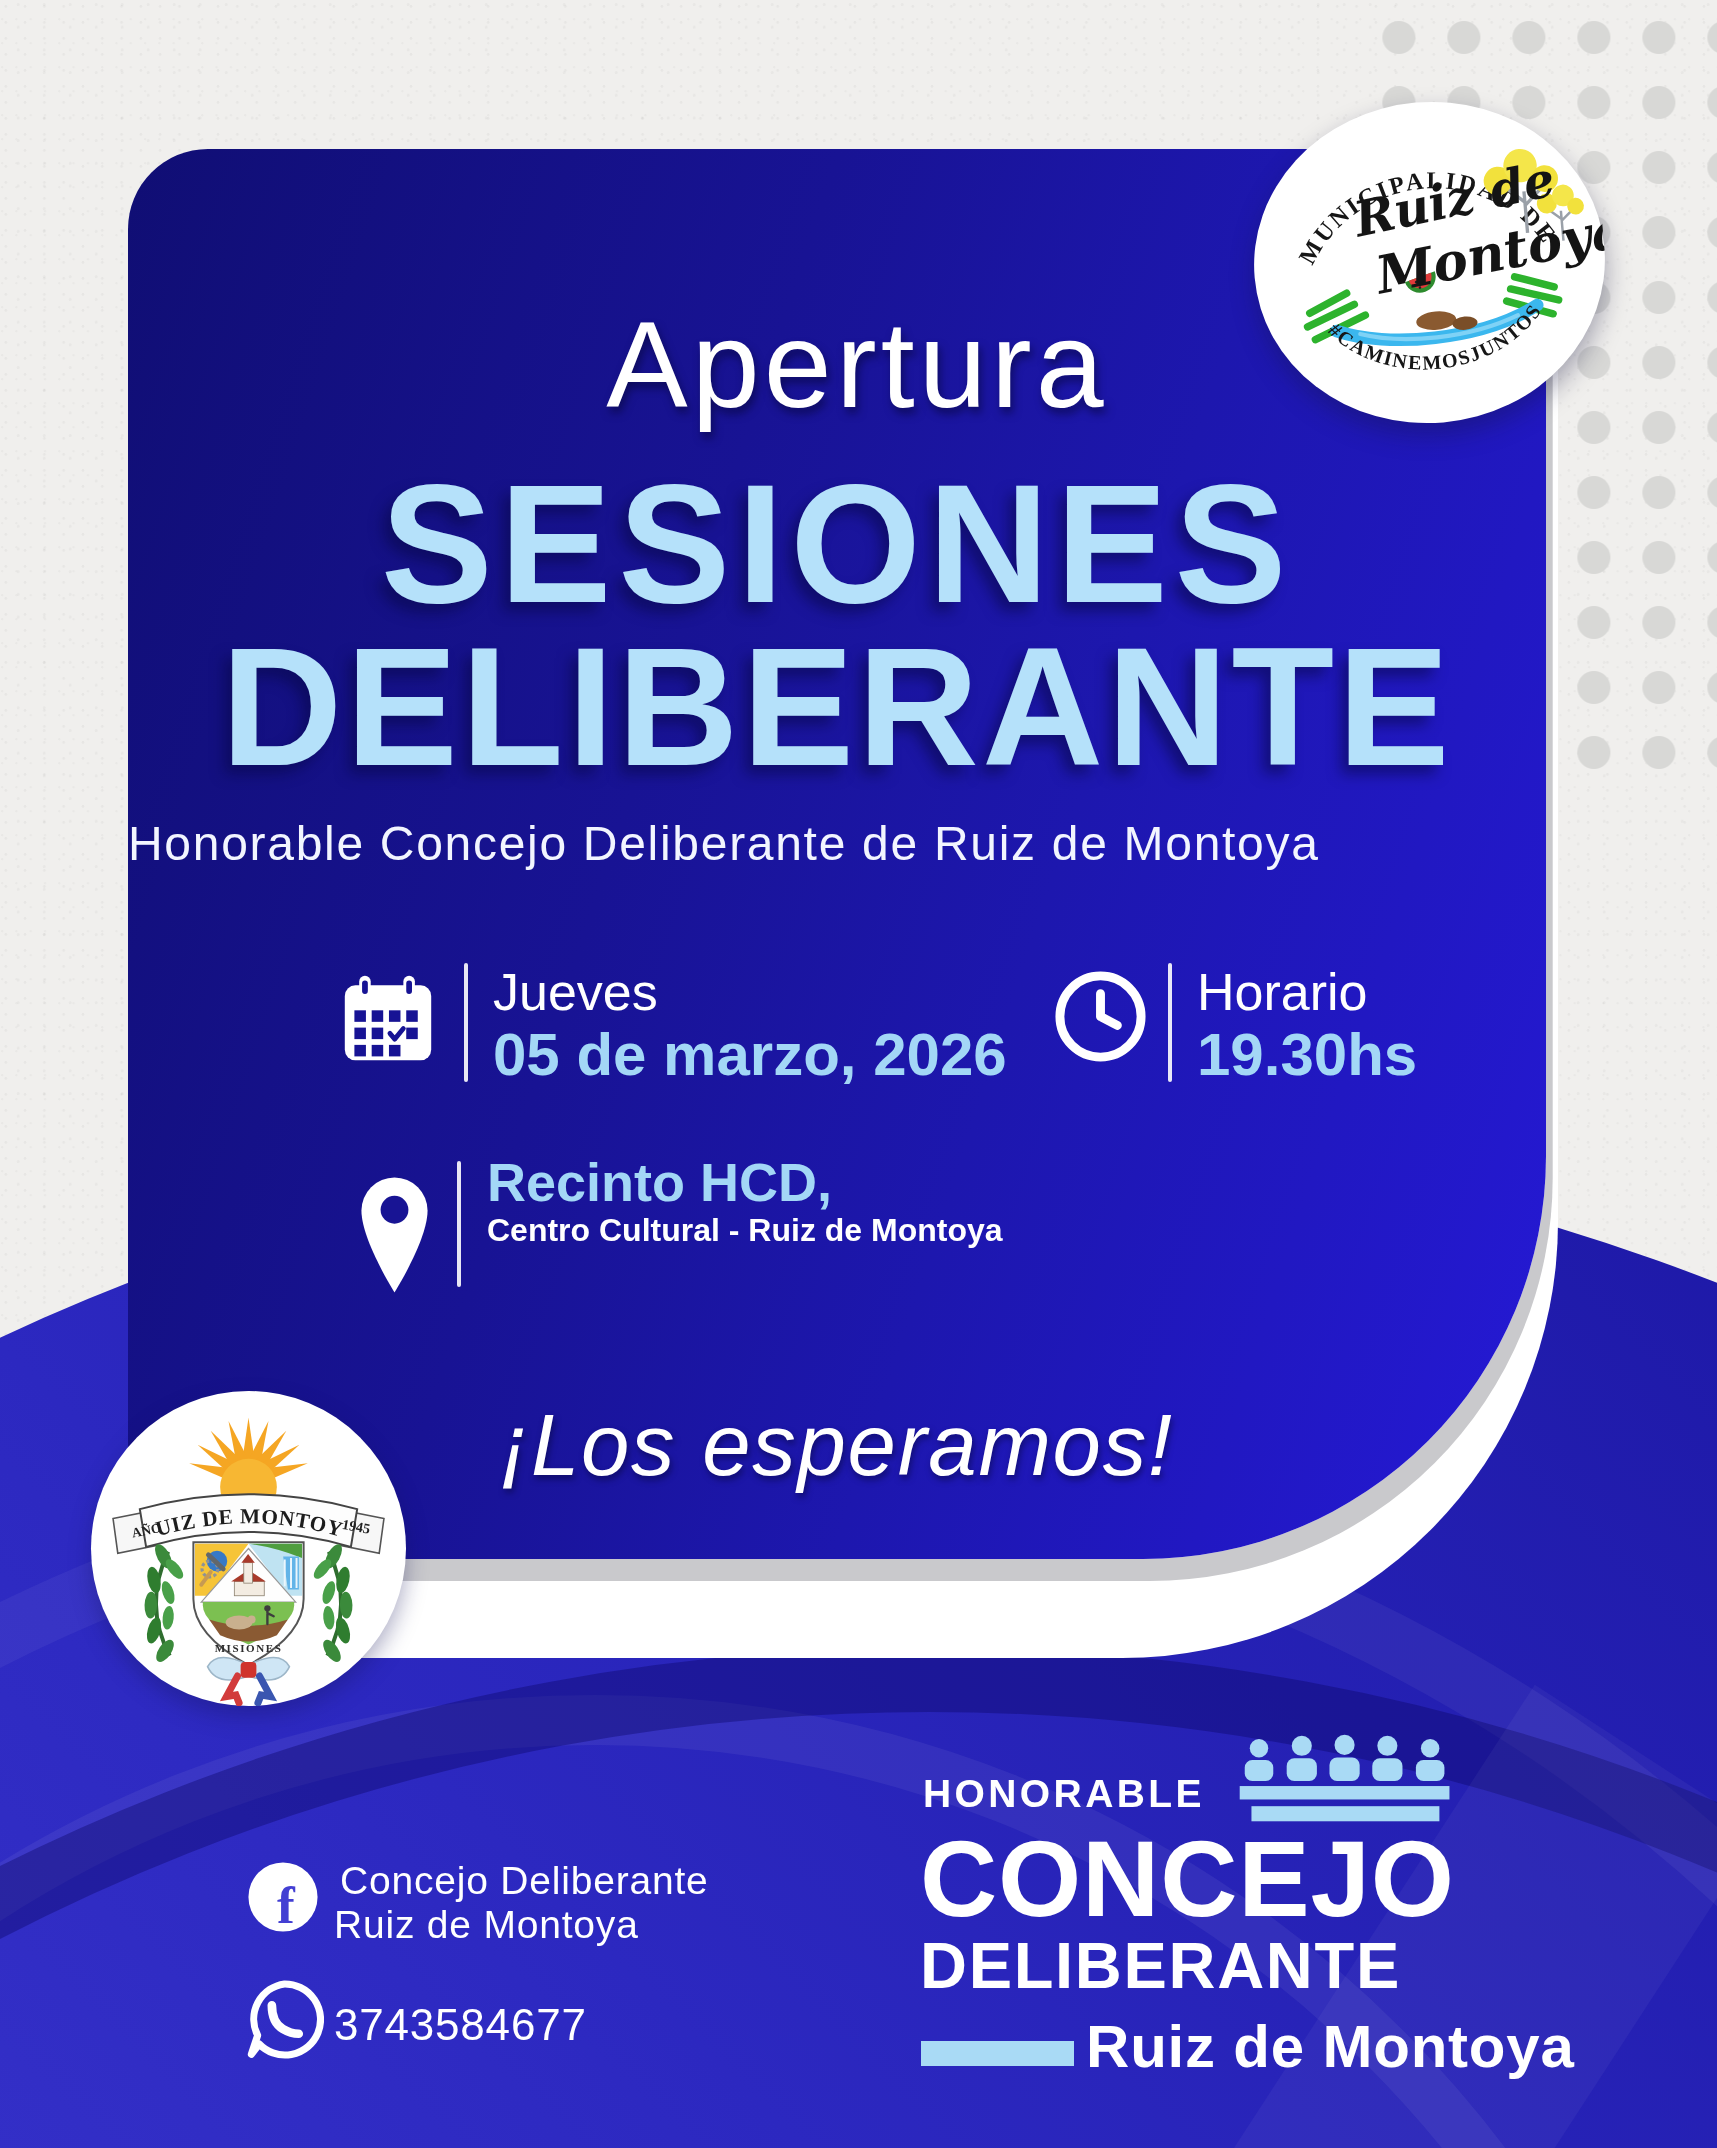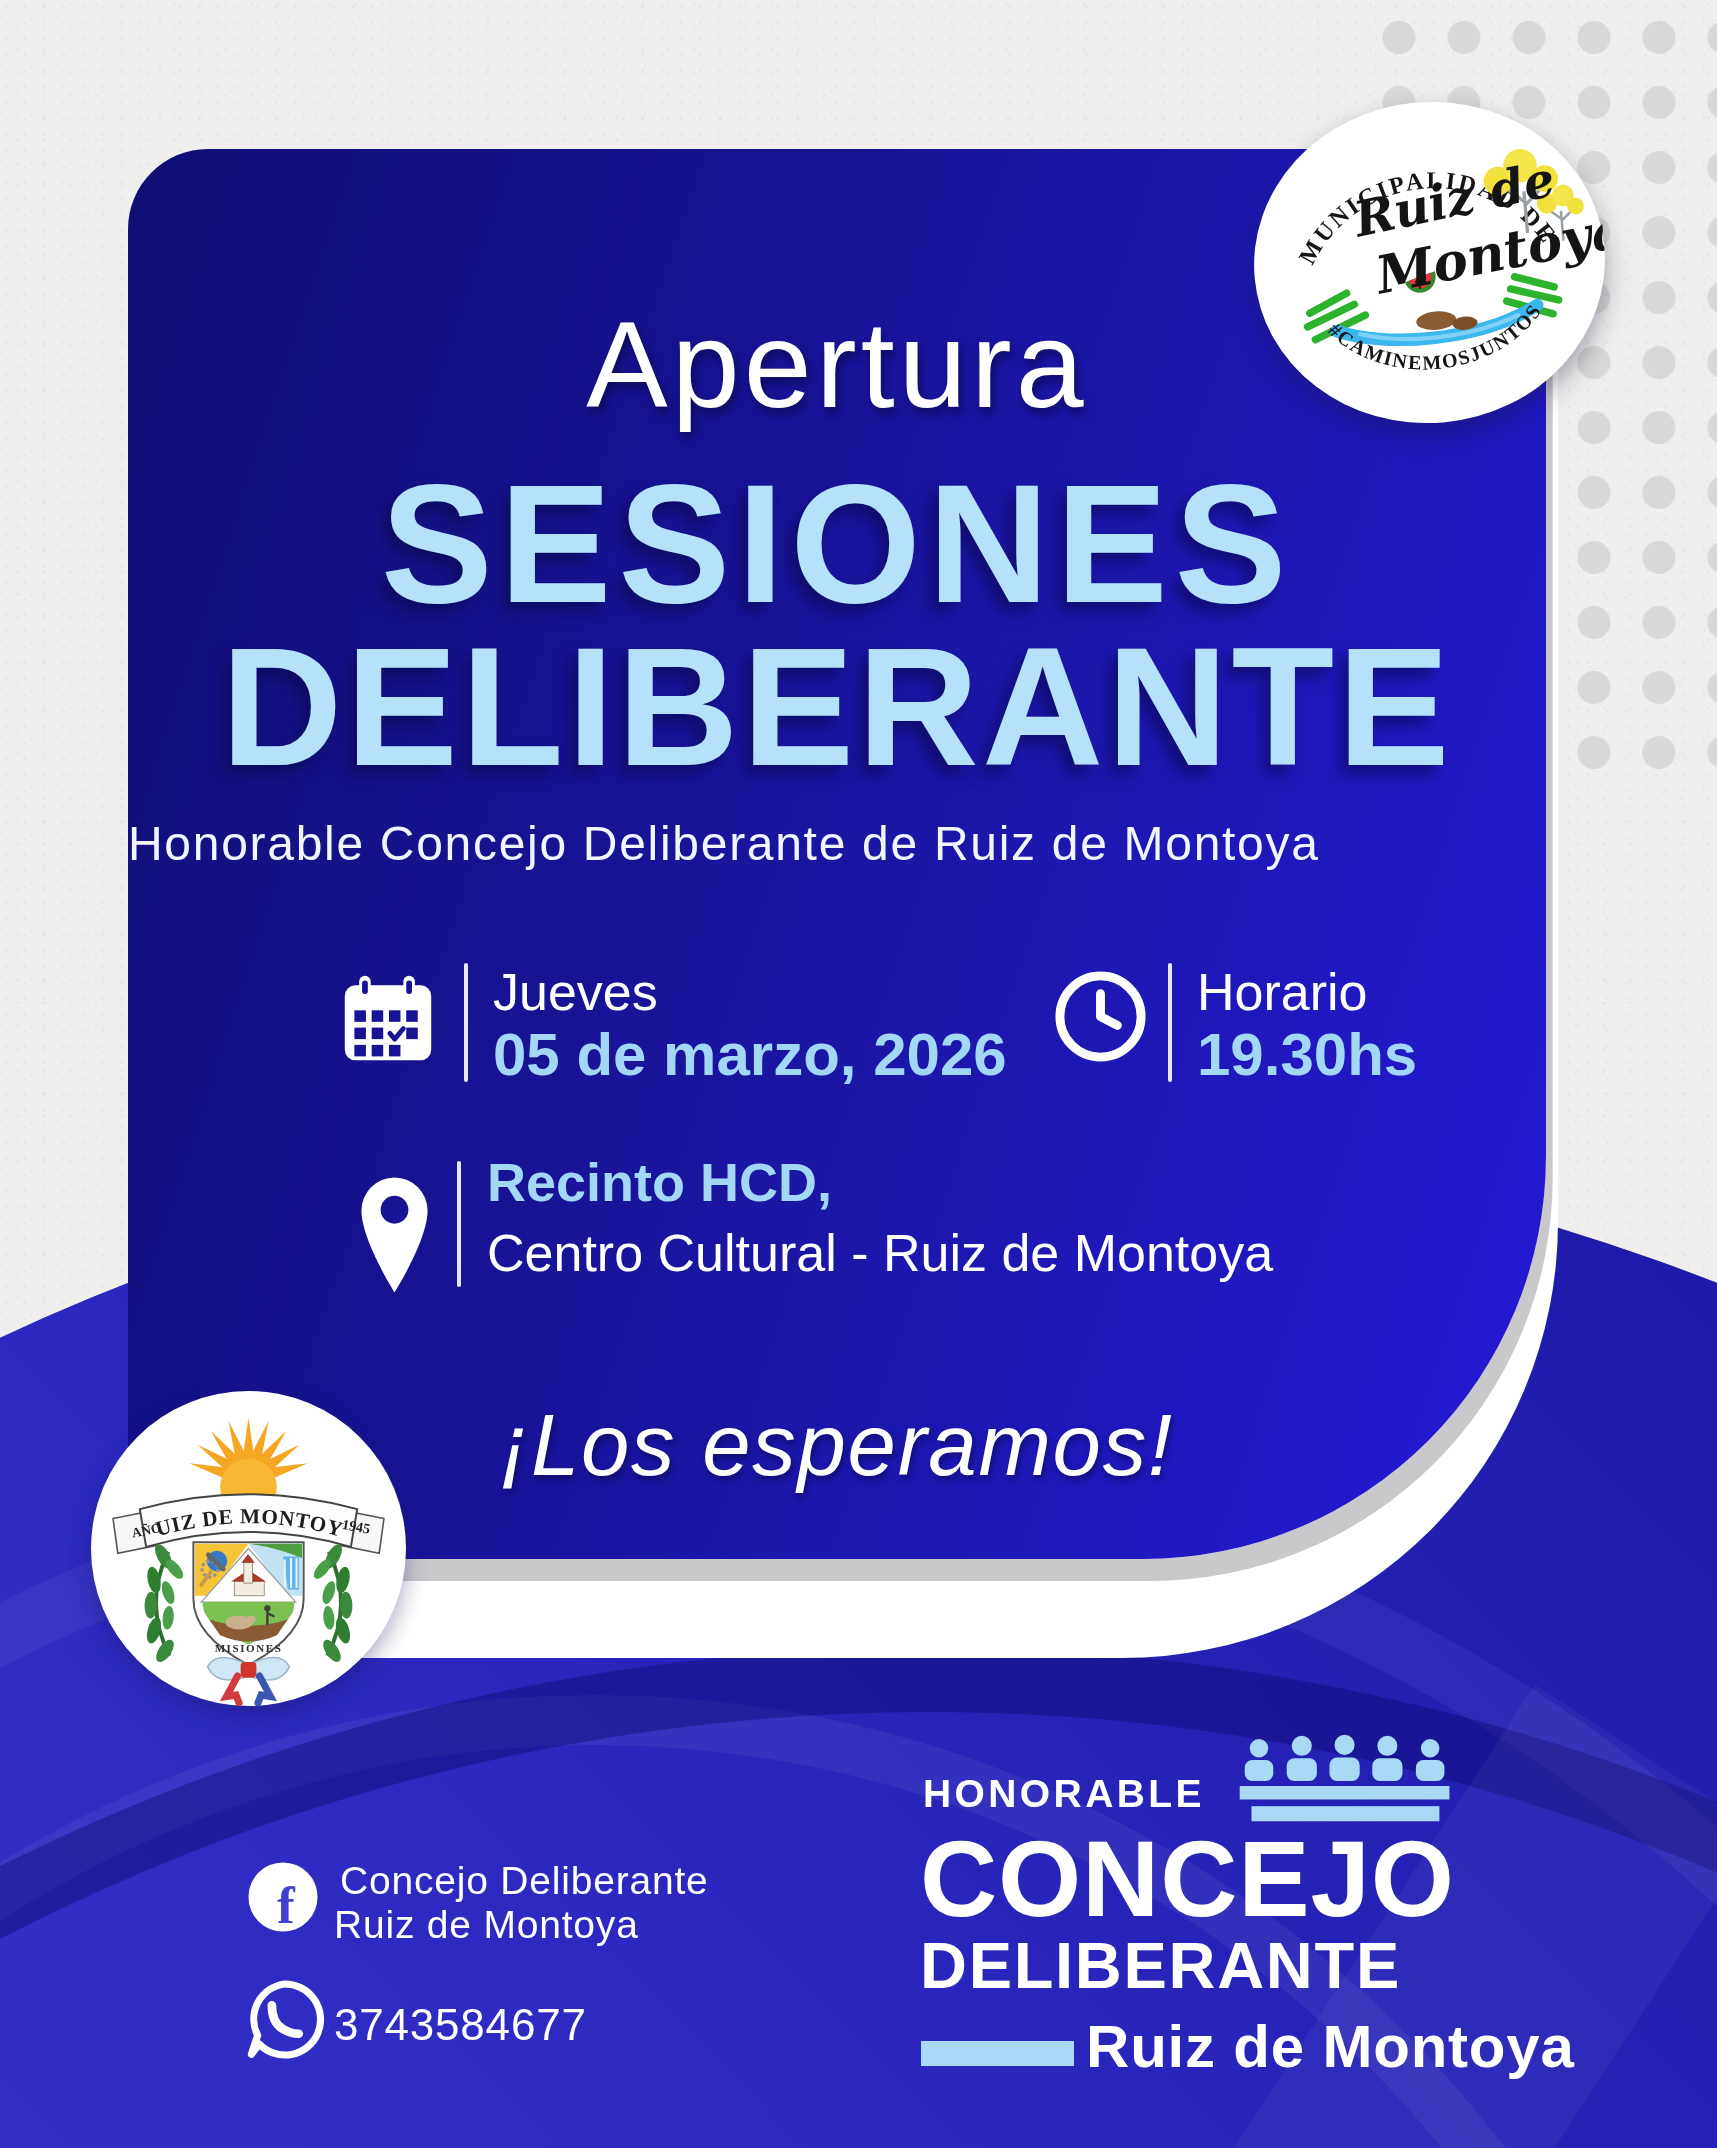--- a/index.html
+++ b/index.html
@@ -36,21 +36,21 @@
     background:#ffffff;border-radius:80px 80px 436px 80px;
   }
   .card{
     position:absolute;left:128px;top:149px;width:1418px;height:1410px;z-index:4;
     background:linear-gradient(108deg,#100e74 0%,#181394 38%,#1d17ae 62%,#2519d6 100%);
     border-radius:80px 80px 403px 80px;
     box-shadow:6.7px 22px 0 #c9c9cc;
   }
   
   .cardtext{position:absolute;z-index:5;color:#fff;white-space:nowrap;}
-  .kicker{left:128px;top:295px;width:1418px;text-align:center;font-size:122px;font-weight:300;letter-spacing:4.2px;text-shadow:2.5px 5.9px 8.4px rgba(5,5,50,0.55);}
+  .kicker{left:128px;top:295px;width:1418px;text-align:center;font-size:122px;font-weight:300;letter-spacing:4.2px;text-shadow:2.5px 5.9px 8.4px rgba(5,5,50,0.55);padding-left:20px;}
   .title{left:128px;width:1418px;text-align:center;font-weight:800;color:#b5e1fa;line-height:1;text-shadow:-7.6px 9.2px 13.4px rgba(8,8,70,0.55);}
   .title1{top:460px;font-size:168px;letter-spacing:6.7px;}
   .title2{top:623px;font-size:168px;letter-spacing:3.4px;}
   .subtitle{left:128px;top:816px;width:1173px;text-align:center;font-size:48px;font-weight:400;letter-spacing:1.7px;color:#f2f5ff;}
   .lbl{font-size:52px;font-weight:400;color:#ffffff;}
   .val{font-size:60px;font-weight:700;color:#a3d7f6;}
   .divider{position:absolute;width:4.2px;background:rgba(255,255,255,0.9);border-radius:2.5px;z-index:5;}
   .closing{left:128px;top:1395px;width:1418px;text-align:center;font-size:87px;font-style:italic;font-weight:400;letter-spacing:1.7px;text-shadow:1.7px 4.2px 6.7px rgba(5,5,50,0.5);}
   
   .iconbox{position:absolute;z-index:5;}
@@ -134,21 +134,21 @@
   <div class="cardtext val" style="left:1197px;top:1020px;">19.30hs</div>
 
   <div class="iconbox" style="left:351px;top:1160px;width:87px;height:136px;">
     <svg width="87" height="136" viewBox="0 0 100 156">
       <path d="M50 152 C50 152 12 92 12 58 a38 38 0 1 1 76 0 C88 92 50 152 50 152 Z" fill="#fff"></path>
       <circle cx="50" cy="57" r="16" fill="#181494"></circle>
     </svg>
   </div>
   <div class="divider" style="left:457px;top:1161px;height:126px;"></div>
   <div class="cardtext" style="left:487px;top:1151px;font-size:54px;font-weight:700;color:#a3d7f6;">Recinto HCD,</div>
-  <div class="cardtext" style="left:487px;top:1212px;font-size:52px;font-weight:400;margin-top:11px;">Centro Cultural - Ruiz de Montoya</div>
+  <div class="cardtext" style="left:487px;top:1212px;font-size:32px;font-weight:700;">Centro Cultural - Ruiz de Montoya</div>
 
   <div class="cardtext closing">¡Los esperamos!</div>
 
   <div class="muni">
     <svg width="351" height="321" viewBox="0 0 420 380">
       <path id="arcTop" d="M 58 212 A 158 152 0 0 1 362 212" fill="none"></path>
       <path id="arcBot" d="M 74 252 A 152 122 0 0 0 346 248" fill="none"></path>
       <text font-family="Liberation Serif, serif" font-size="29" font-weight="700" fill="#161616" letter-spacing="3">
         <textPath href="#arcTop" startOffset="50%" text-anchor="middle">MUNICIPALIDAD DE</textPath>
       </text>

